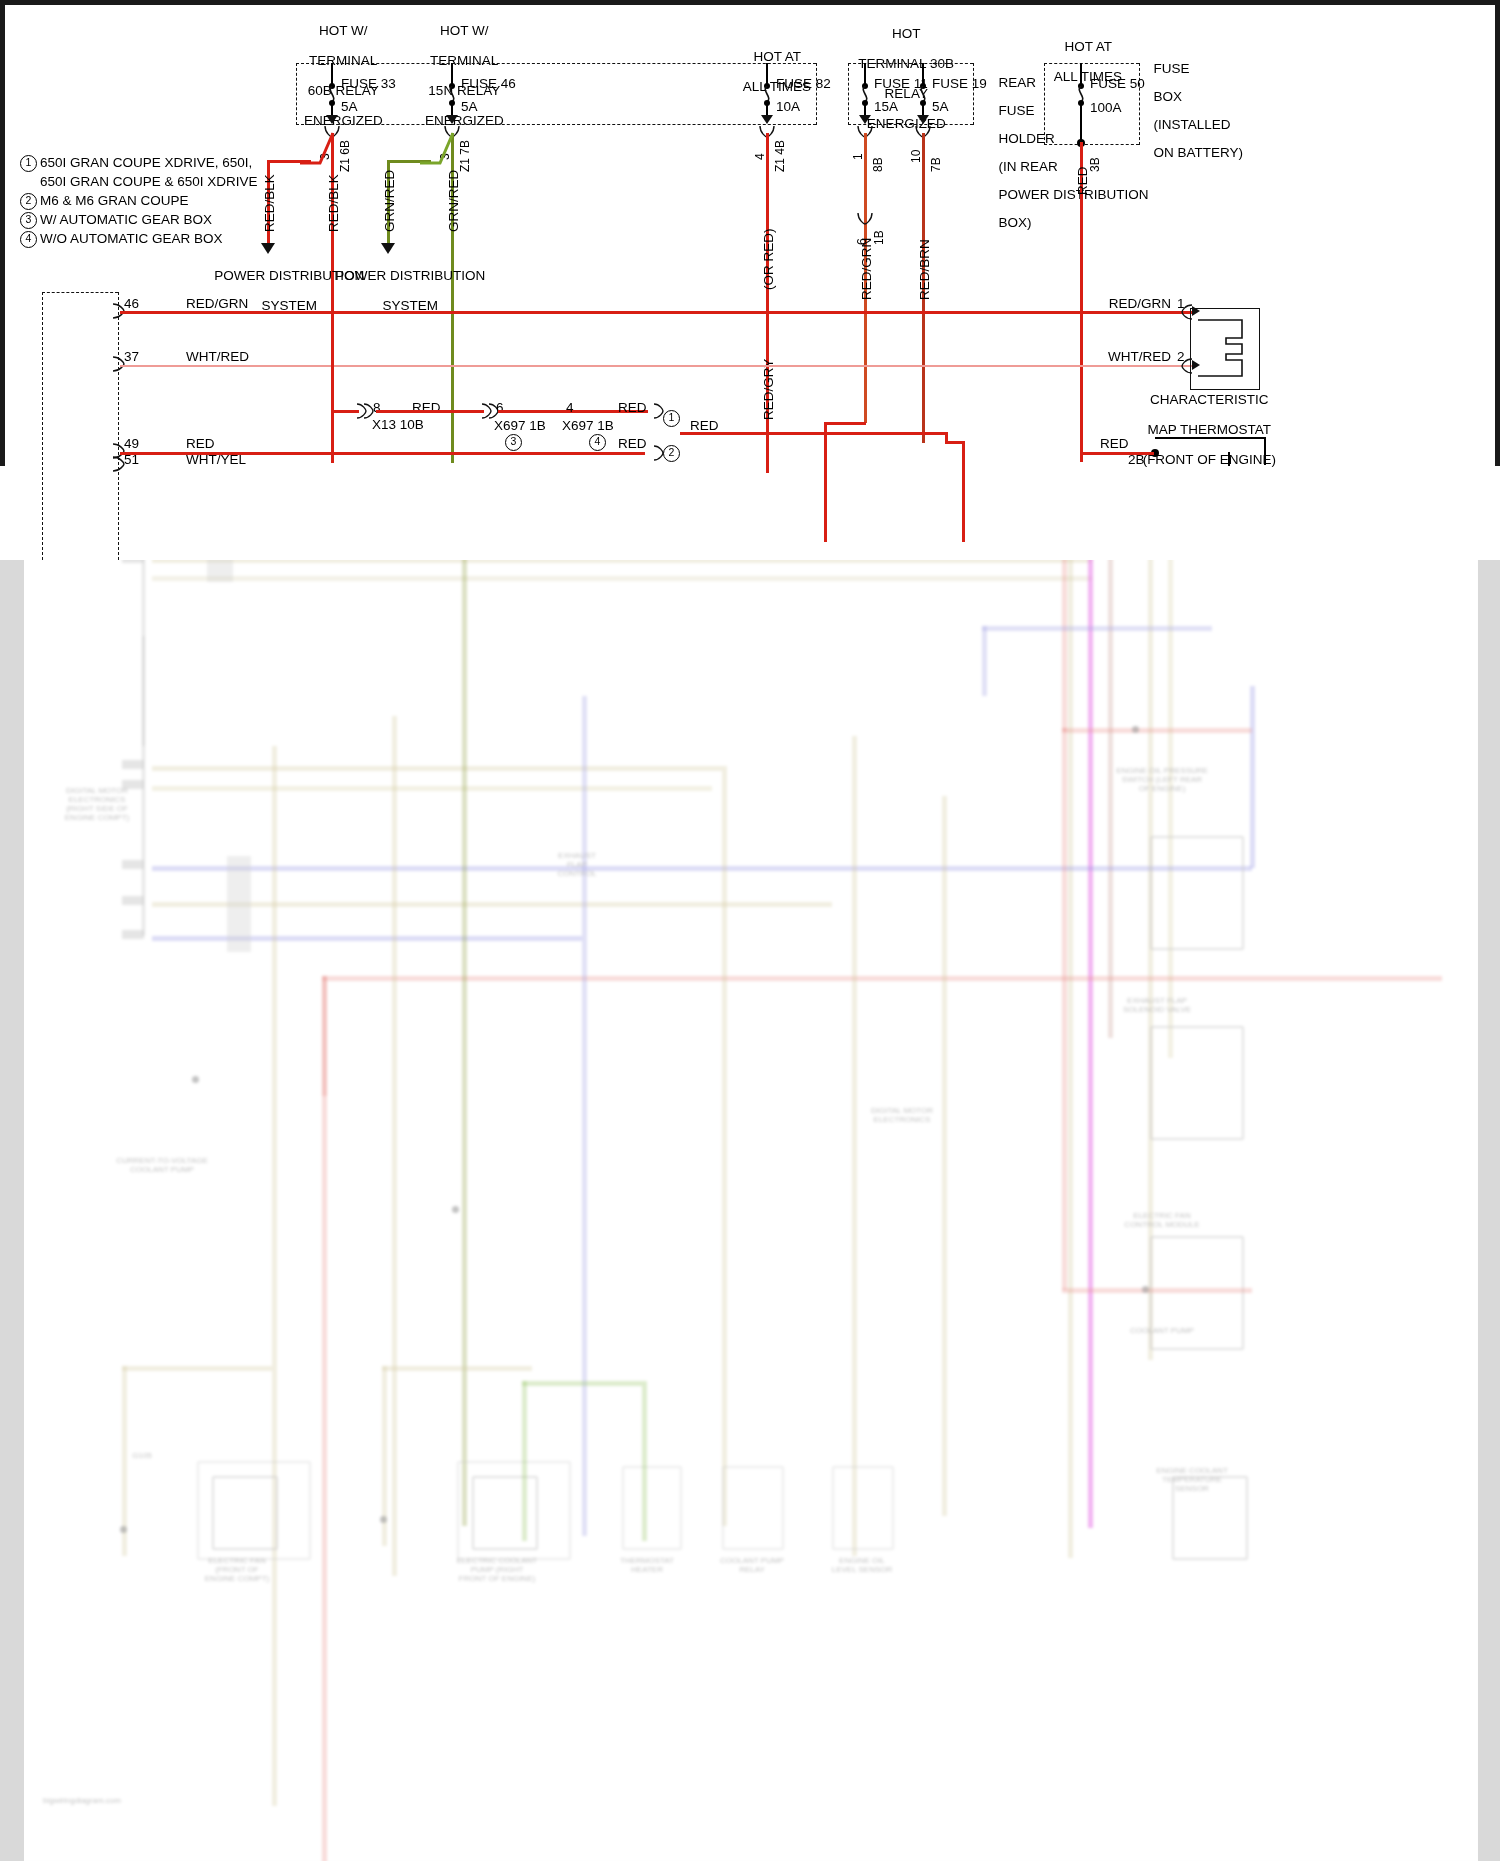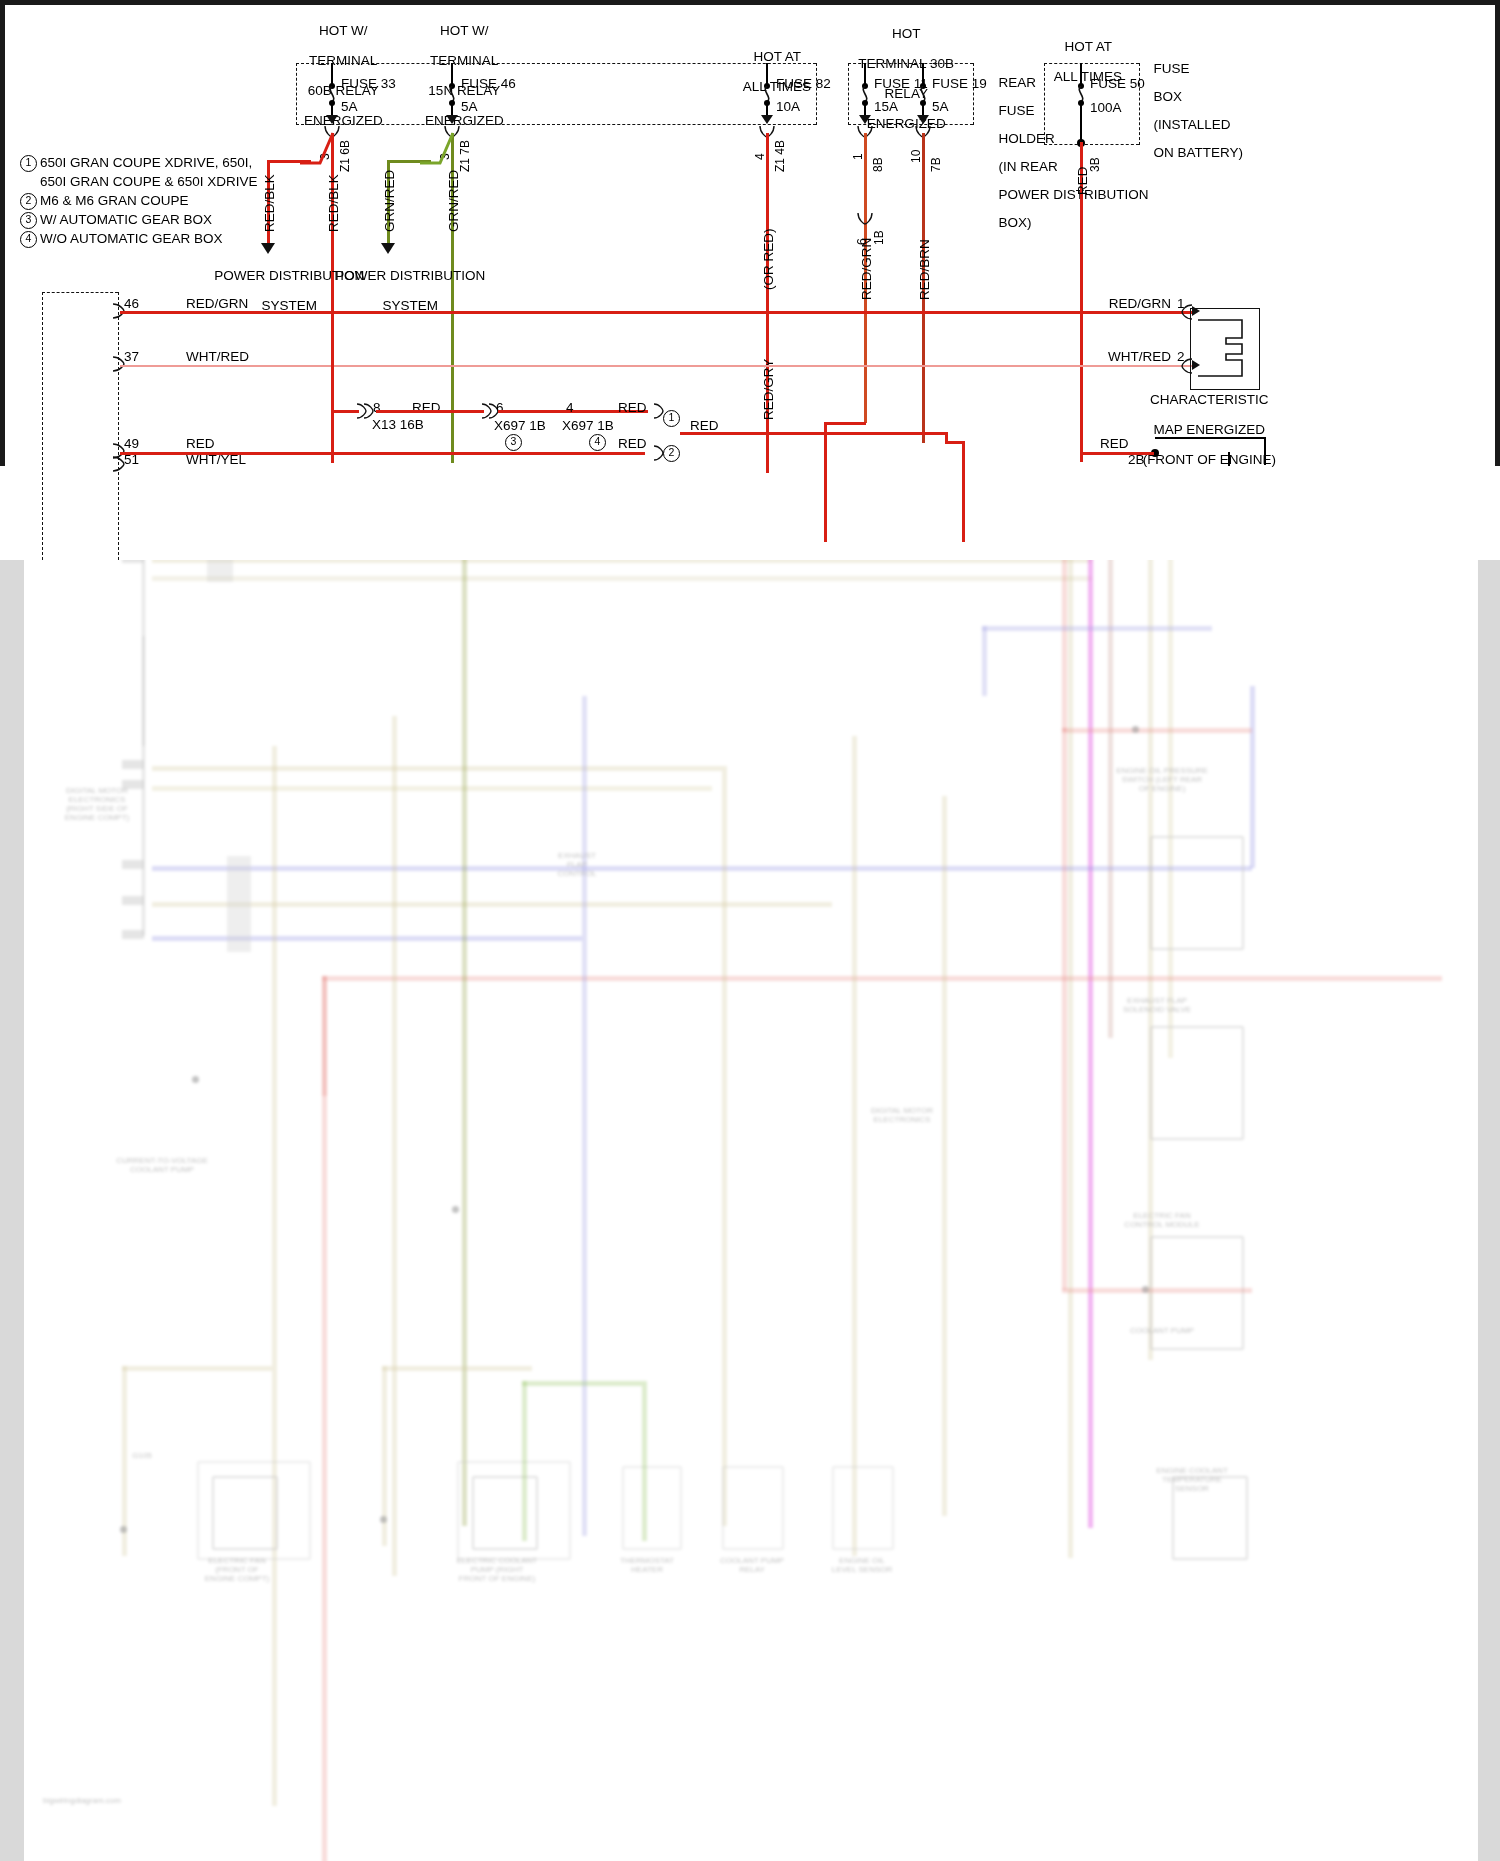--- a/index.html
+++ b/index.html
@@ -418,21 +418,21 @@
     <div class="tx" style="left:186px;top:452px;">WHT/YEL</div>
 
     <div class="wRv" style="left:331px;top:311px;height:102px;"></div>
     <div class="wR" style="left:331px;top:410px;width:28px;"></div>
     <svg style="position:absolute;left:356px;top:403px;" width="20" height="16" viewBox="0 0 20 16">
       <path d="M1 1 C7 1, 10 7, 10 8 C10 9, 7 15, 1 15" stroke="#111" stroke-width="1.4" fill="none"></path>
       <path d="M8 1 C14 1, 17 7, 17 8 C17 9, 14 15, 8 15" stroke="#111" stroke-width="1.4" fill="none"></path>
     </svg>
     <div class="tx" style="left:373px;top:400px;">8</div>
     <div class="tx" style="left:412px;top:400px;">RED</div>
-    <div class="tx" style="left:372px;top:417px;">X13 16B</div>
+    <div class="tx" style="left:372px;top:417px;">X13 10B</div>
     <div class="wR" style="left:376px;top:410px;width:108px;"></div>
 
     <svg style="position:absolute;left:481px;top:403px;" width="20" height="16" viewBox="0 0 20 16">
       <path d="M1 1 C7 1, 10 7, 10 8 C10 9, 7 15, 1 15" stroke="#111" stroke-width="1.4" fill="none"></path>
       <path d="M8 1 C14 1, 17 7, 17 8 C17 9, 14 15, 8 15" stroke="#111" stroke-width="1.4" fill="none"></path>
     </svg>
     <div class="tx" style="left:496px;top:400px;">6</div>
     <div class="tx" style="left:494px;top:418px;">X697 1B</div>
     <div class="circnum" style="left:505px;top:434px;">3</div>
     <div class="wR" style="left:498px;top:410px;width:150px;"></div>
@@ -467,21 +467,21 @@
 
     <svg style="position:absolute;left:1180px;top:358px;" width="14" height="16" viewBox="0 0 14 16">
       <path d="M12 1 C5 1, 2 7, 2 8 C2 9, 5 15, 12 15" stroke="#111" stroke-width="1.4" fill="none"></path>
     </svg>
     <div class="arrLeft" style="left:1192px;top:360px;transform:rotate(180deg);"></div>
     <div class="tx r" style="left:1171px;top:349px;">WHT/RED</div>
     <div class="tx" style="left:1177px;top:349px;">2</div>
 
     <div class="tx c" style="left:1198px;top:377px;">
       <span>CHARACTERISTIC</span><br>
-      <span>MAP ENERGIZED</span><br>
+      <span>MAP THERMOSTAT</span><br>
       <span>(FRONT OF ENGINE)</span>
     </div>
 
     <div class="tx" style="left:1100px;top:436px;">RED</div>
     <div class="tx" style="left:1128px;top:452px;">2B</div>
     <div class="dotb" style="left:1151px;top:449px;"></div>
     <div class="ln hz" style="left:1155px;top:437px;width:110px;"></div>
     <div class="ln vt" style="left:1264px;top:437px;height:28px;"></div>
     <div class="ln vt" style="left:1228px;top:452px;height:14px;"></div>
     <div class="wR" style="left:1082px;top:452px;width:72px;"></div>

